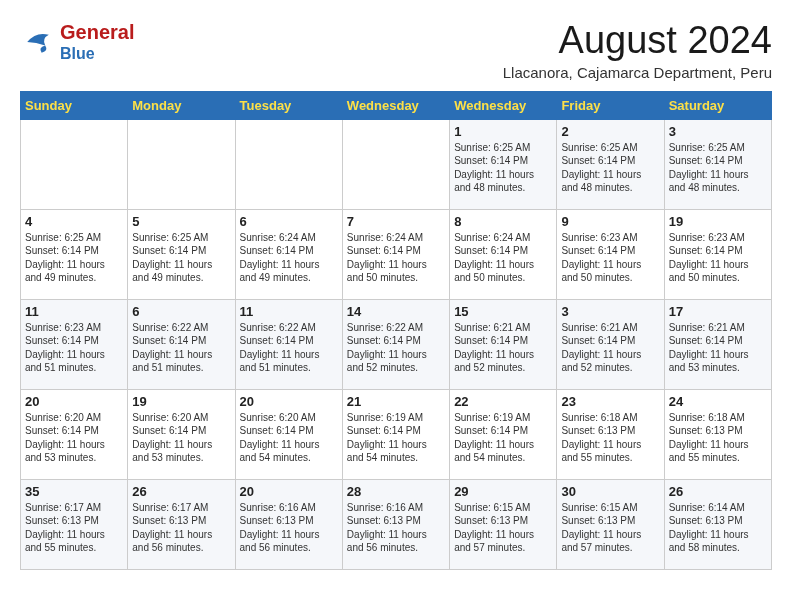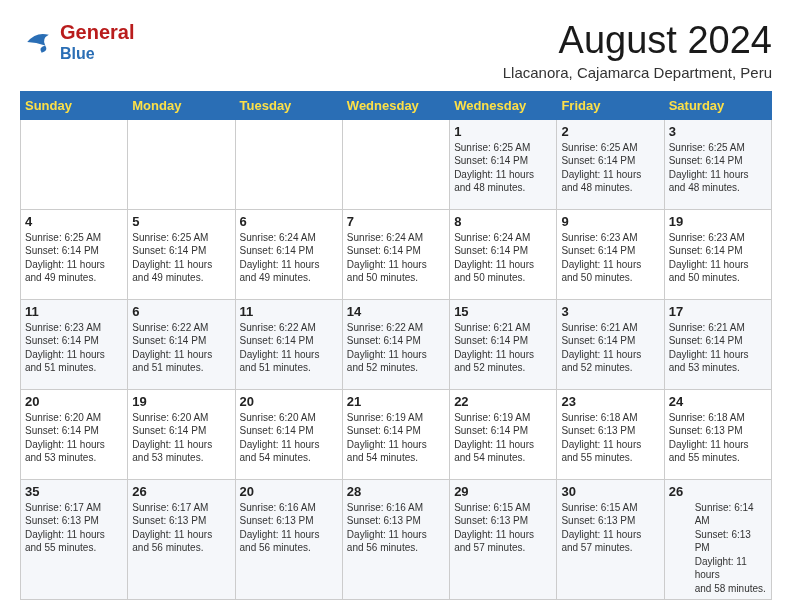--- a/index.html
+++ b/index.html
@@ -331,20 +331,20 @@
         </td>
         <td>
           <div class="day-number">30</div>
           <div class="cell-text" style="white-space: pre-line;">Sunrise: 6:15 AM
 Sunset: 6:13 PM
 Daylight: 11 hours
 and 57 minutes.</div>
         </td>
         <td>
           <div class="day-number">26</div>
-          <div class="cell-text" style="white-space: pre-line; margin-left: 26px;">Sunrise: 6:14 AM
+          <div class="cell-text" style="white-space: pre-line;">Sunrise: 6:14 AM
 Sunset: 6:13 PM
 Daylight: 11 hours
 and 58 minutes.</div>
         </td>
       </tr>
     </tbody>
 </table>
 
 </body></html>

